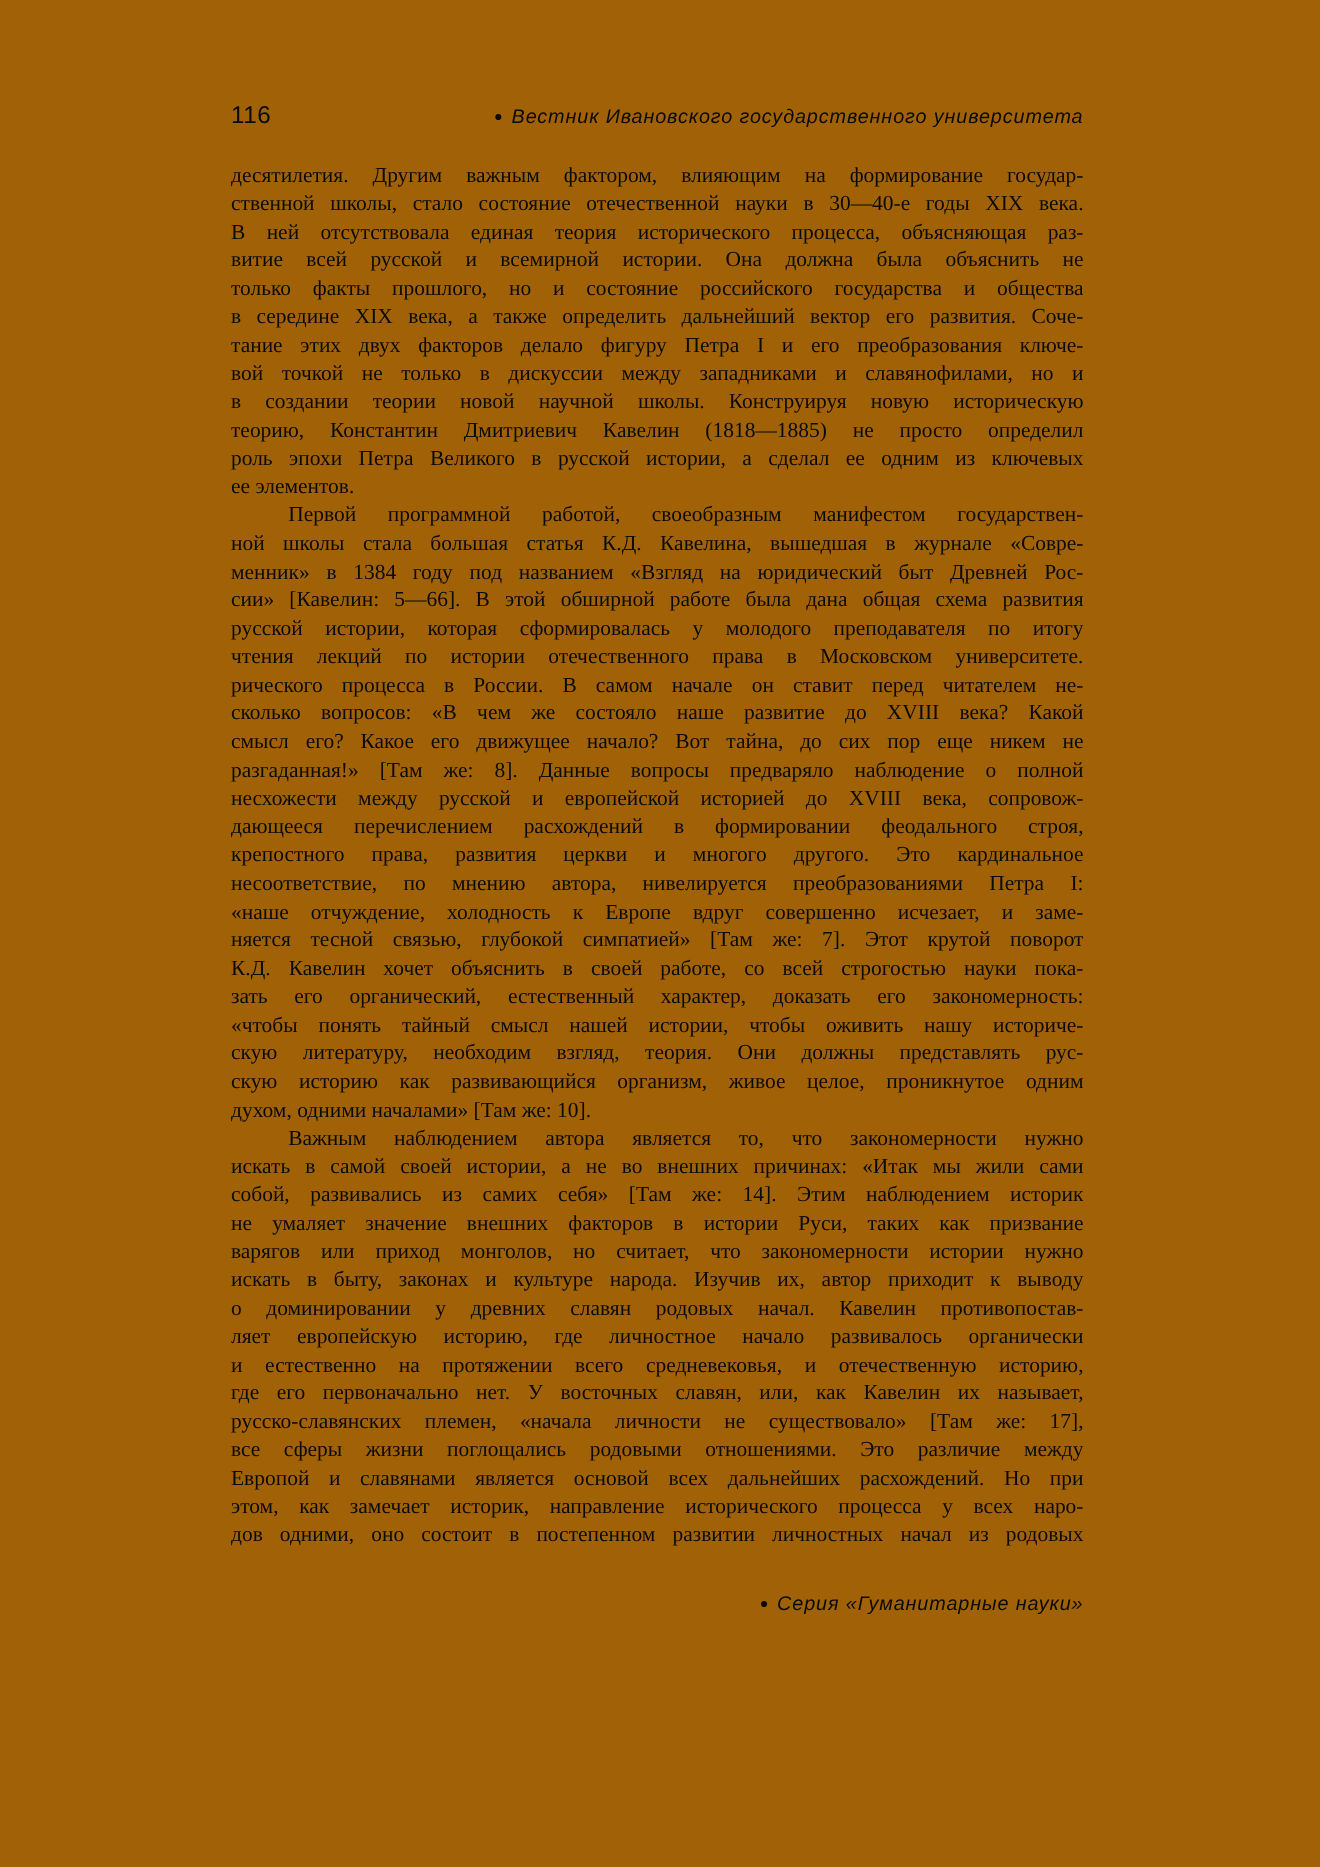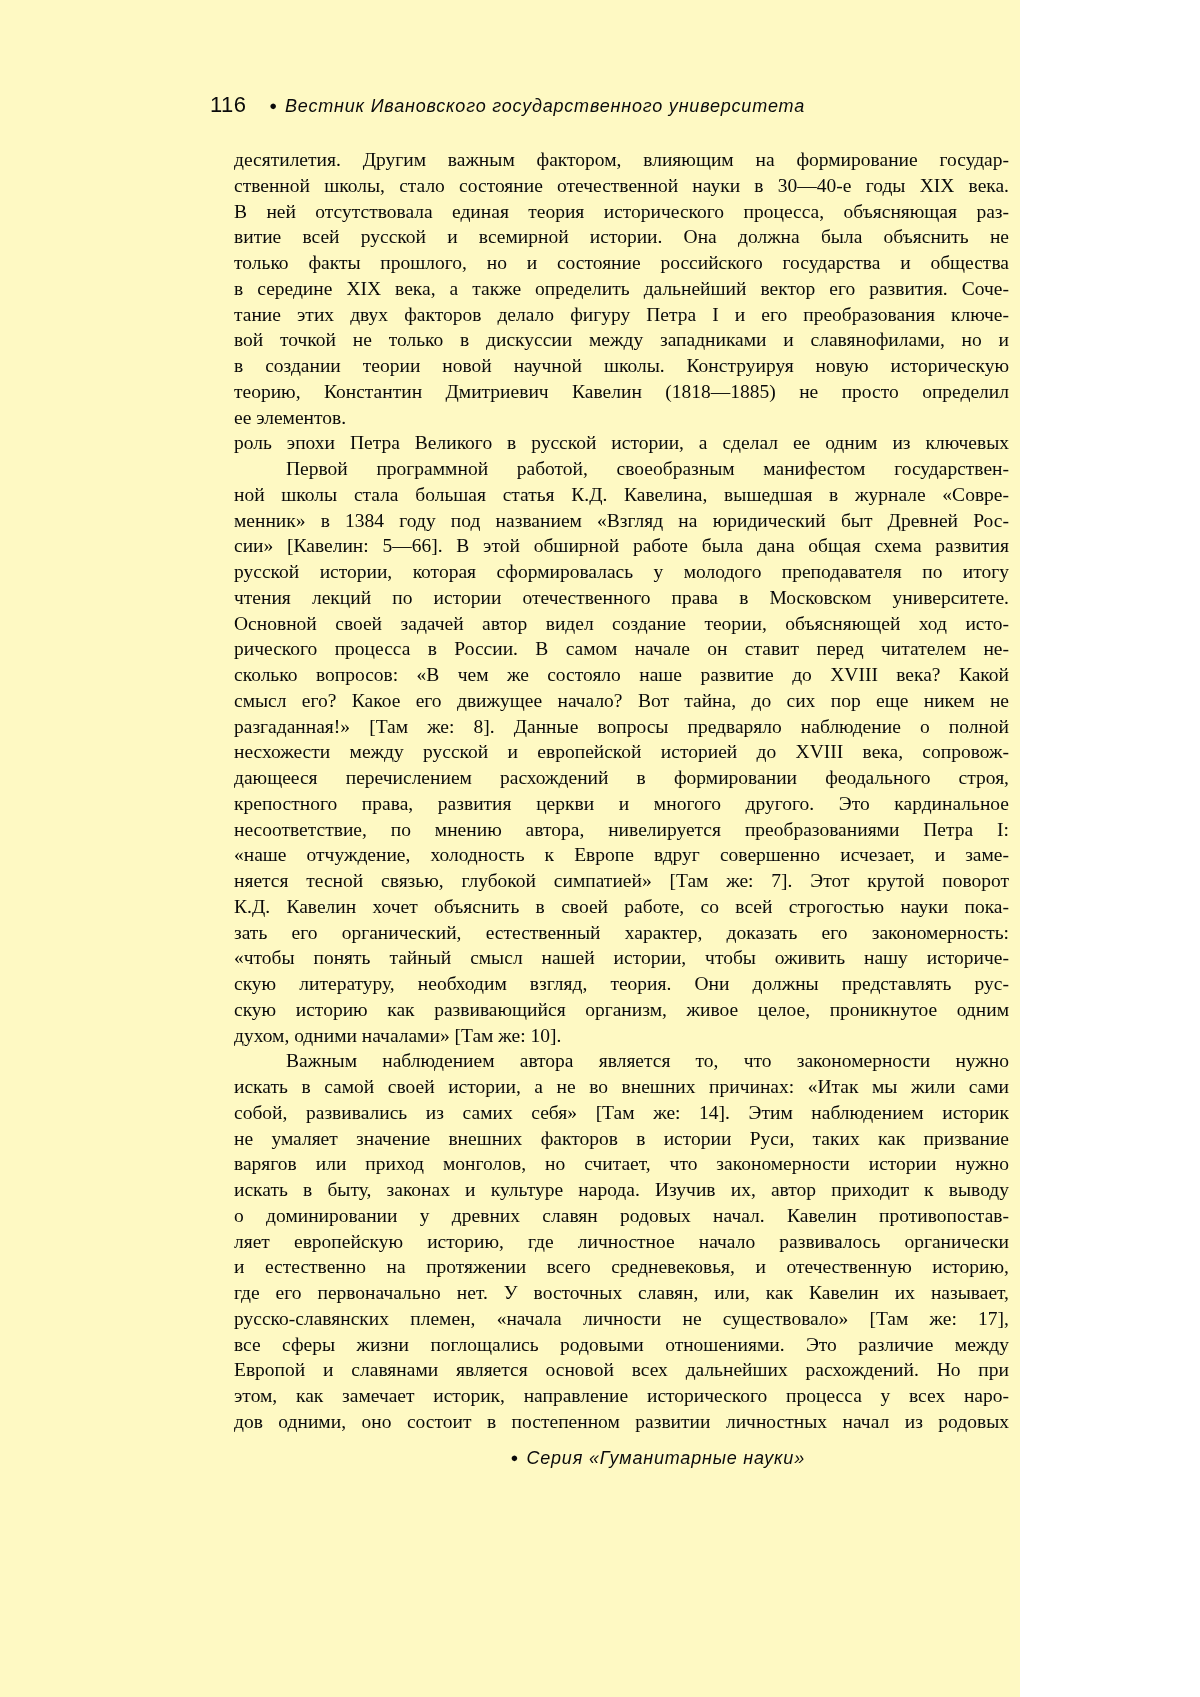--- a/index.html
+++ b/index.html
@@ -1,20 +1,20 @@
 <!DOCTYPE html>
 <html><head>
 <meta charset="utf-8">
 <style>
   html, body { margin: 0; padding: 0; }
   .page {
     position: relative;
-    width: 1020px;
+    width: 1200px;
     height: 1697px;
-    background: #fef9c3;
+    background: #a16207;
     font-family: "Liberation Serif", serif;
     color: #0a0a0a;
     overflow: hidden;
   }
   
   .runhead {
     position: absolute;
     left: 210px;
     right: 215px;
     top: 92px;
@@ -41,21 +41,20 @@
     vertical-align: 2px;
     margin-right: 8px;
     letter-spacing: 0;
   }
   
   .body-text {
     position: absolute;
     left: 210px;
     top: 147px;
     width: 775px;
-    margin-left: 24px;
   }
   .line {
     height: 25.75px;
     line-height: 25.75px;
     font-size: 19.5px;
     text-align: justify;
     text-align-last: justify;
     white-space: normal;
     overflow: hidden;
     hyphens: none;
@@ -91,29 +90,28 @@
       <div class="line">десятилетия. Другим важным фактором, влияющим на формирование государ-</div>
       <div class="line">ственной школы, стало состояние отечественной науки в 30—40-е годы XIX века.</div>
       <div class="line">В ней отсутствовала единая теория исторического процесса, объясняющая раз-</div>
       <div class="line">витие всей русской и всемирной истории. Она должна была объяснить не</div>
       <div class="line">только факты прошлого, но и состояние российского государства и общества</div>
       <div class="line">в середине XIX века, а также определить дальнейший вектор его развития. Соче-</div>
       <div class="line">тание этих двух факторов делало фигуру Петра I и его преобразования ключе-</div>
       <div class="line">вой точкой не только в дискуссии между западниками и славянофилами, но и</div>
       <div class="line">в создании теории новой научной школы. Конструируя новую историческую</div>
       <div class="line">теорию, Константин Дмитриевич Кавелин (1818—1885) не просто определил</div>
+      <div class="line">роль эпохи Петра Великого в русской истории, а сделал ее одним из ключевых</div>
       <div class="line last">ее элементов.</div>
-      <div class="line">роль эпохи Петра Великого в русской истории, а сделал ее одним из ключевых</div>
       <div class="line indent">Первой программной работой, своеобразным манифестом государствен-</div>
       <div class="line">ной школы стала большая статья К.Д. Кавелина, вышедшая в журнале «Совре-</div>
       <div class="line">менник» в 1384 году под названием «Взгляд на юридический быт Древней Рос-</div>
       <div class="line">сии» [Кавелин: 5—66]. В этой обширной работе была дана общая схема развития</div>
       <div class="line">русской истории, которая сформировалась у молодого преподавателя по итогу</div>
       <div class="line">чтения лекций по истории отечественного права в Московском университете.</div>
-      <div class="line">Основной своей задачей автор видел создание теории, объясняющей ход исто-</div>
       <div class="line">рического процесса в России. В самом начале он ставит перед читателем не-</div>
       <div class="line">сколько вопросов: «В чем же состояло наше развитие до XVIII века? Какой</div>
       <div class="line">смысл его? Какое его движущее начало? Вот тайна, до сих пор еще никем не</div>
       <div class="line">разгаданная!» [Там же: 8]. Данные вопросы предваряло наблюдение о полной</div>
       <div class="line">несхожести между русской и европейской историей до XVIII века, сопровож-</div>
       <div class="line">дающееся перечислением расхождений в формировании феодального строя,</div>
       <div class="line">крепостного права, развития церкви и многого другого. Это кардинальное</div>
       <div class="line">несоответствие, по мнению автора, нивелируется преобразованиями Петра I:</div>
       <div class="line">«наше отчуждение, холодность к Европе вдруг совершенно исчезает, и заме-</div>
       <div class="line">няется тесной связью, глубокой симпатией» [Там же: 7]. Этот крутой поворот</div>

